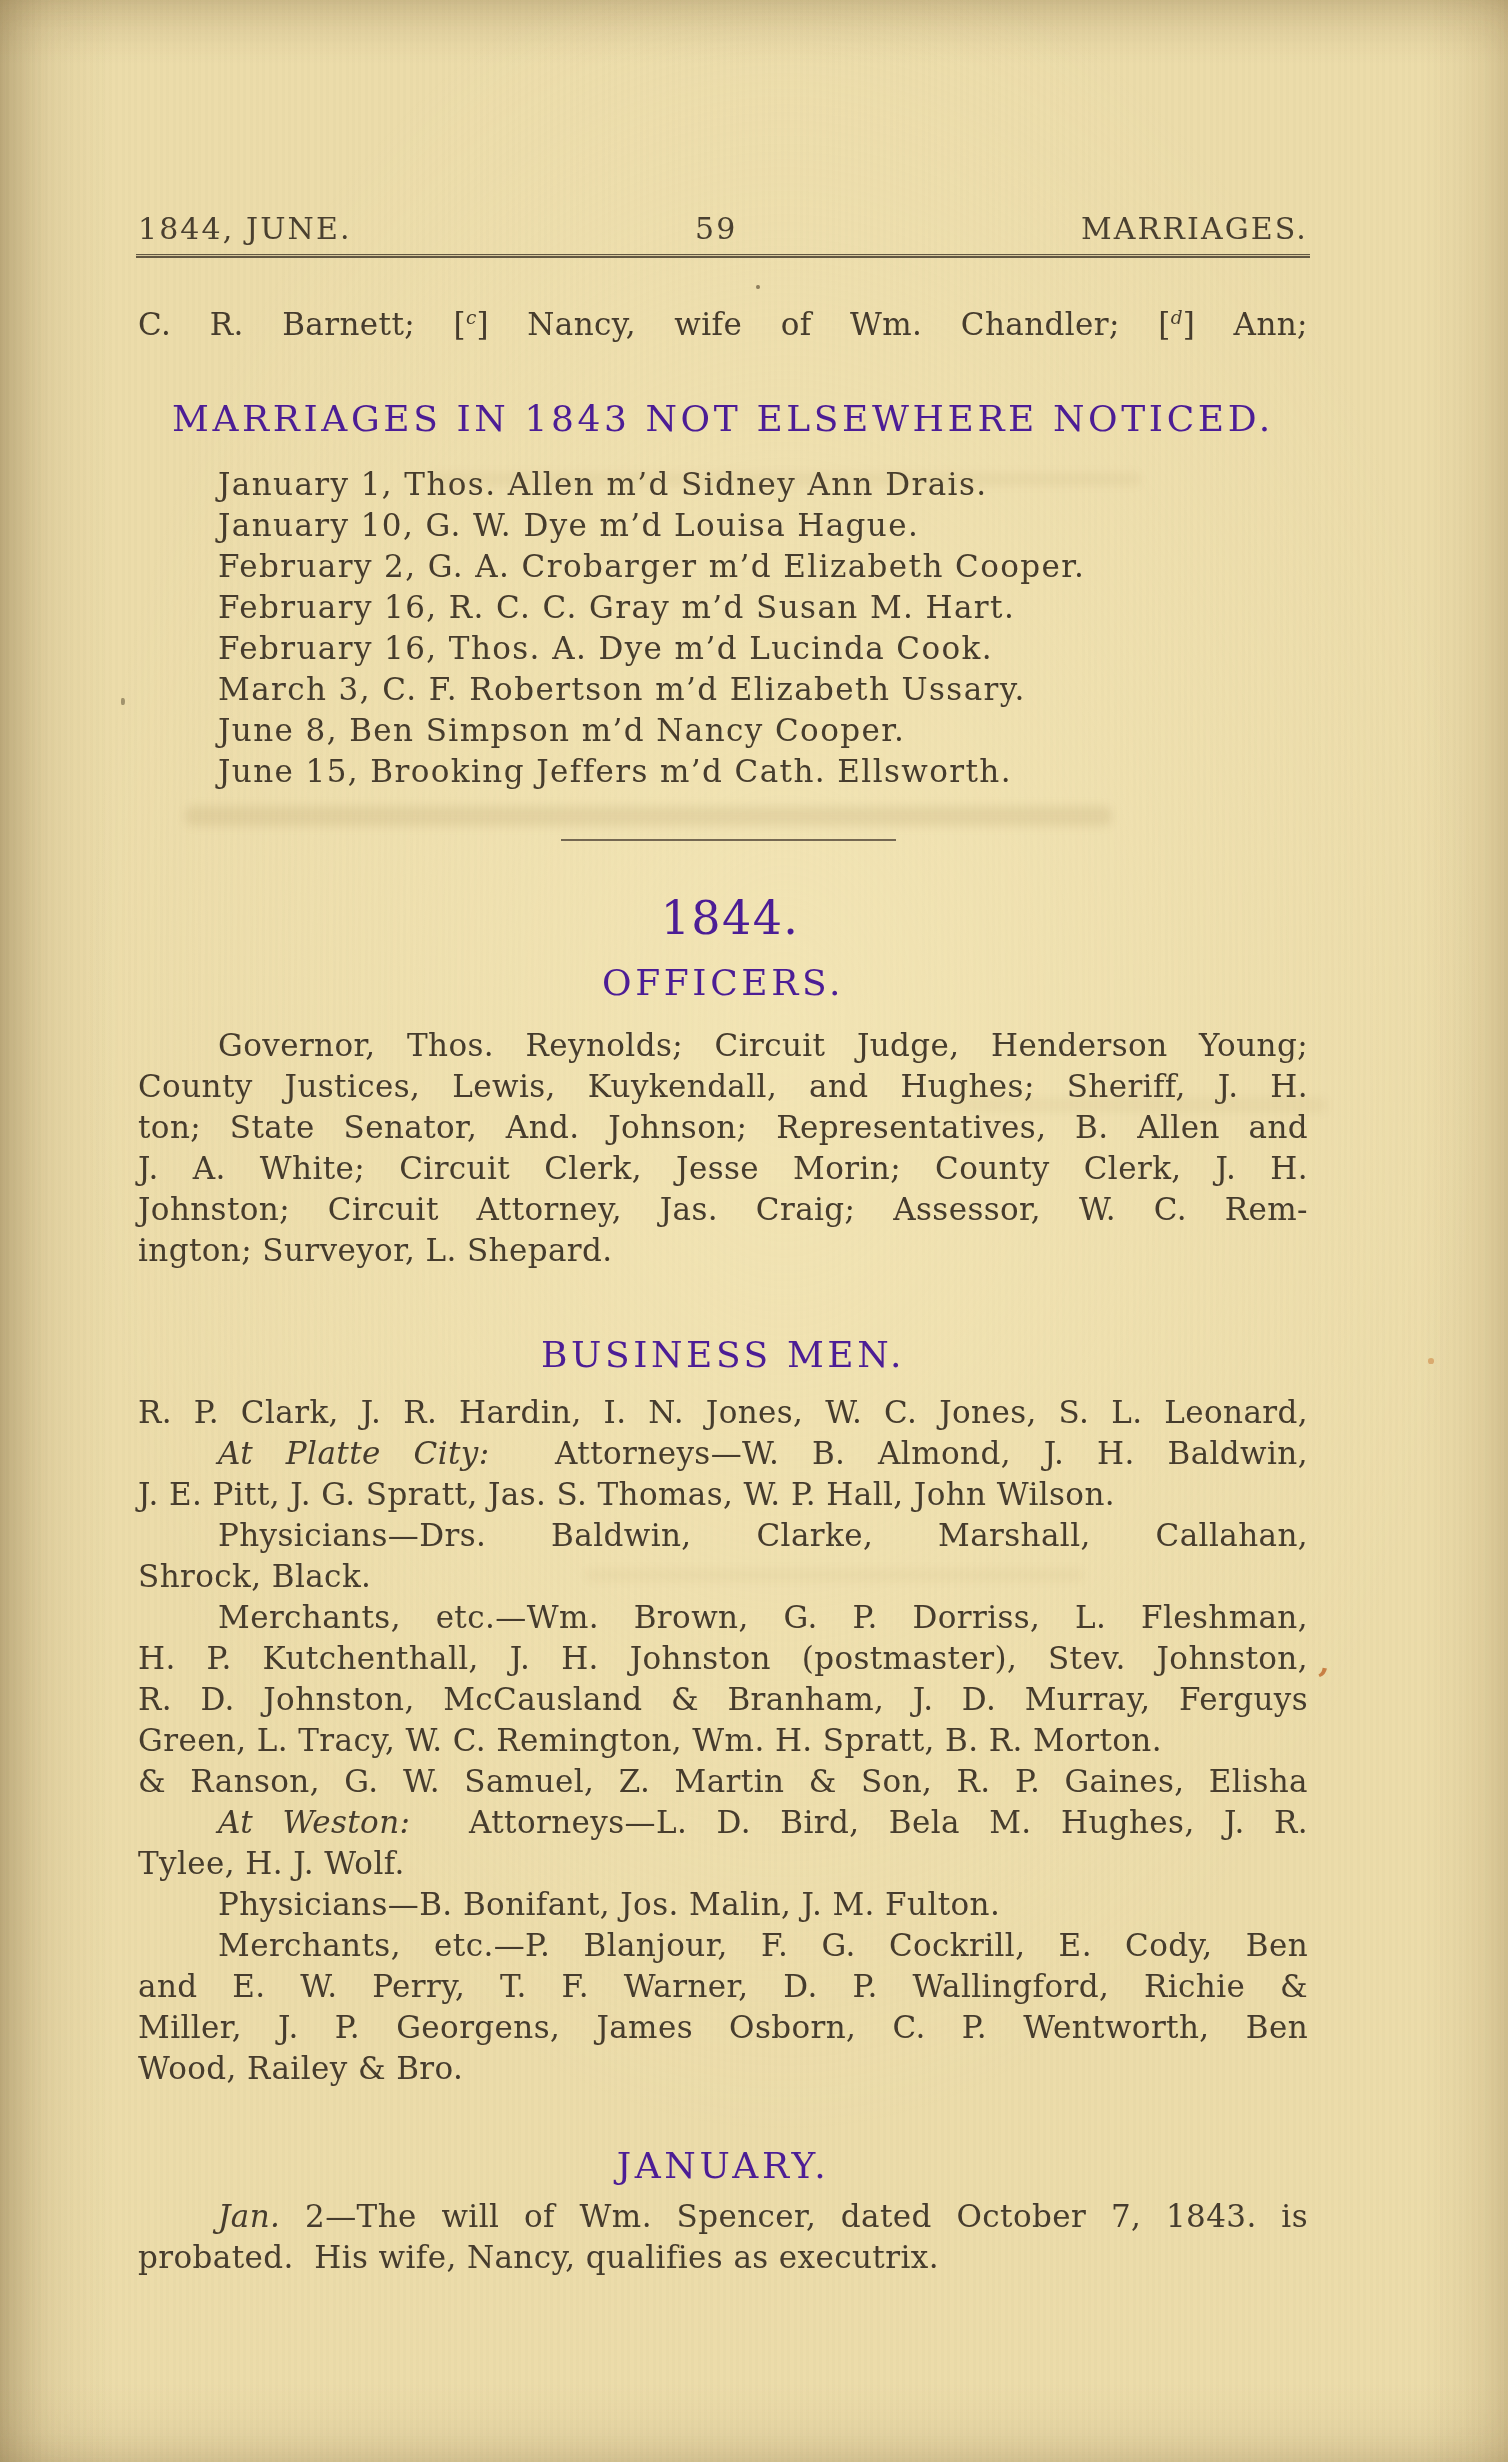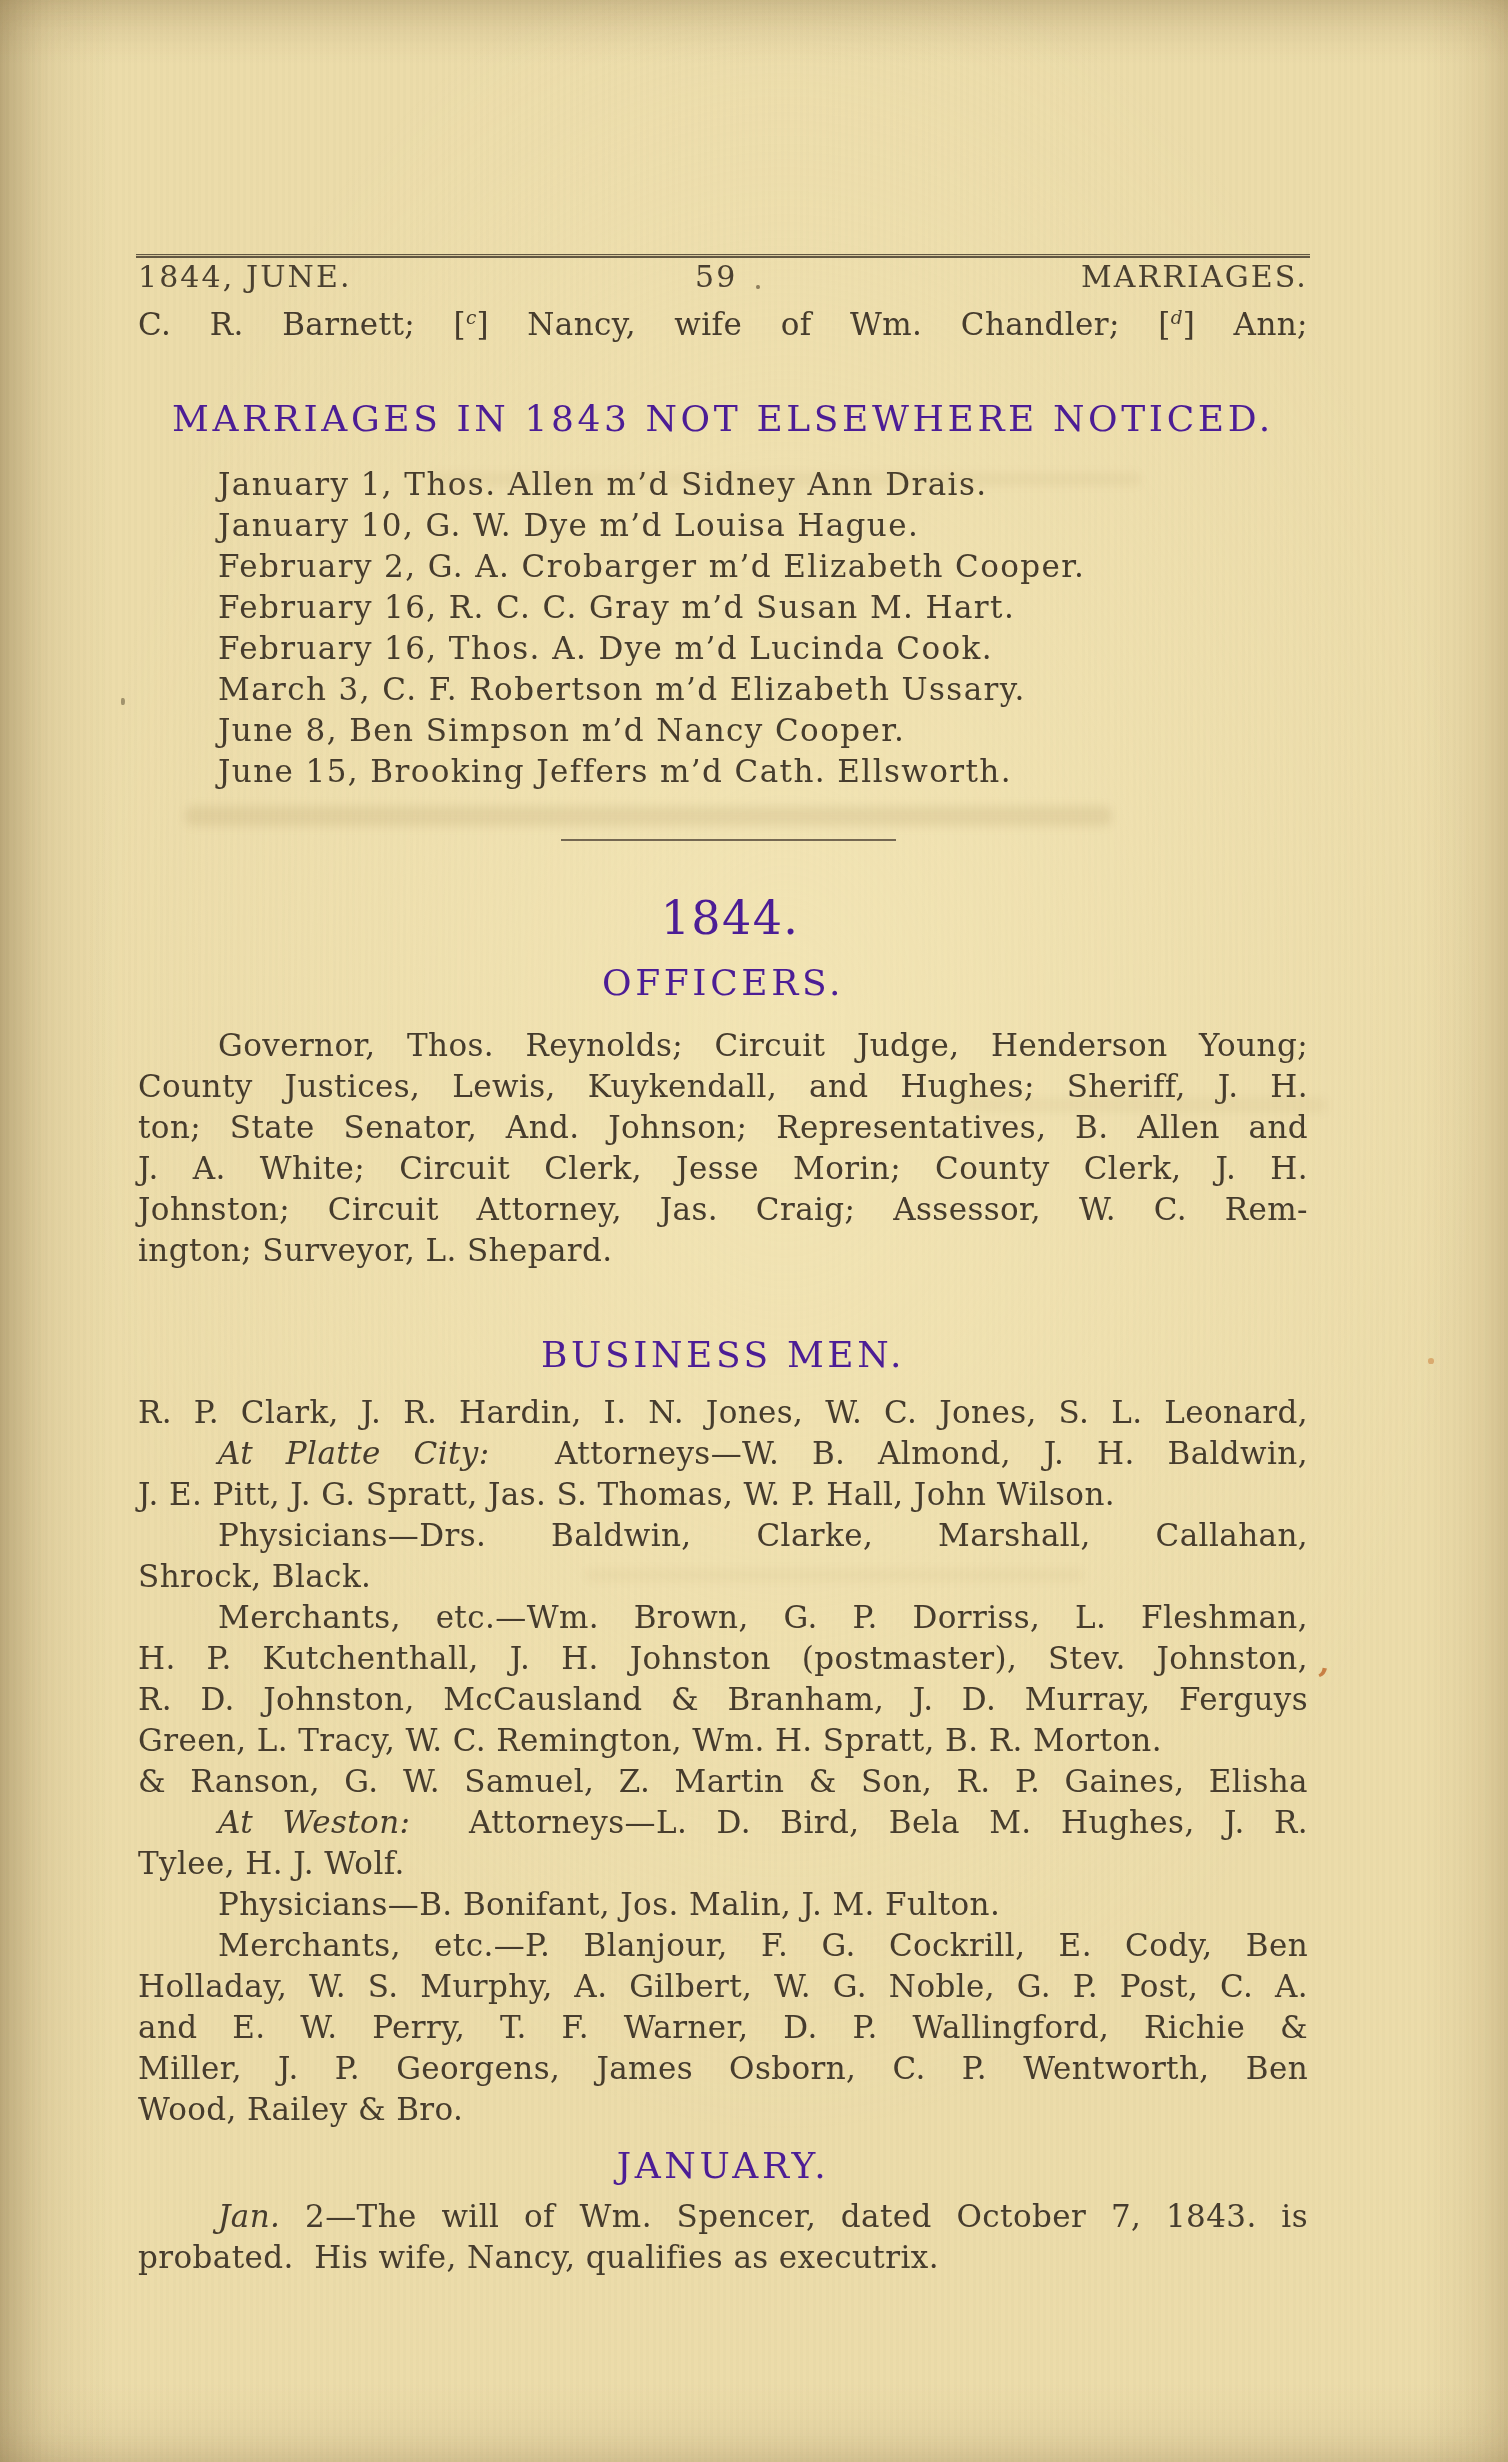--- a/index.html
+++ b/index.html
@@ -14,21 +14,21 @@
       repeating-linear-gradient(90deg, rgba(100,80,40,.02) 0 2.9px, rgba(0,0,0,0) 2.9px 6.4px),
       #ecdcaa;
     box-shadow: inset 21.4px 0 57px -21.4px rgba(90,70,35,.35), inset -18px 0 50px -25px rgba(110,85,45,.25);
     font-family:"DejaVu Serif", serif;
     color:#463c2d;
   }
   .abs{position:absolute;}
   .col{left:138px;width:1170px;}
   
   .running-head{top:211px;display:flex;justify-content:space-between;align-items:baseline;
-    font-size:30px;letter-spacing:2.1px;color:#4a4030;margin-top:48px;}
+    font-size:30px;letter-spacing:2.1px;color:#4a4030;}
   .head-rule{top:254px;left:136px;width:1174px;height:3.6px;
     background:linear-gradient(180deg,#4a4030 0 1.4px, rgba(74,64,48,.15) 1.4px 2.1px, #4a4030 2.1px 3.6px);
     opacity:.85;}
   
   .line{line-height:41px;font-size:31px;letter-spacing:0.4px;text-align:left;}
   .j{text-align:justify;text-align-last:justify;}
   .ind{text-indent:80px;}
   .it{font-style:italic;}
   .sup{font-size:18.5px;font-style:italic;vertical-align:10.7px;letter-spacing:0;}
   .continuation{top:299px;}
@@ -104,21 +104,20 @@
   <div class="line j">R. D. Johnston, McCausland &amp; Branham, J. D. Murray, Ferguys</div>
   <div class="line">Green, L. Tracy, W. C. Remington, Wm. H. Spratt, B. R. Morton.</div>
   <div class="line j">&amp; Ranson, G. W. Samuel, Z. Martin &amp; Son, R. P. Gaines, Elisha</div>
 </section>
 
 <section class="abs col weston">
   <div class="line j ind"><span class="it">At Weston:</span><span>&nbsp; Attorneys—L. D. Bird, Bela M. Hughes, J. R.</span></div>
   <div class="line">Tylee, H. J. Wolf.</div>
   <div class="line ind">Physicians—B. Bonifant, Jos. Malin, J. M. Fulton.</div>
   <div class="line j ind">Merchants, etc.—P. Blanjour, F. G. Cockrill, E. Cody, Ben</div>
-  <div class="line j">Holladay, W. S. Murphy, A. Gilbert, W. G. Noble, G. P. Post, C. A.</div>
   <div class="line j">and E. W. Perry, T. F. Warner, D. P. Wallingford, Richie &amp;</div>
   <div class="line j">Miller, J. P. Georgens, James Osborn, C. P. Wentworth, Ben</div>
   <div class="line">Wood, Railey &amp; Bro.</div>
 </section>
 
 <h2 class="abs col heading h-january" style="margin:0;font-weight:normal;">JANUARY.</h2>
 <section class="abs col january">
   <div class="line j ind"><span class="it">Jan.</span><span> 2—The will of Wm. Spencer, dated October 7, 1843. is</span></div>
   <div class="line">probated.&nbsp; His wife, Nancy, qualifies as executrix.</div>
 </section>

